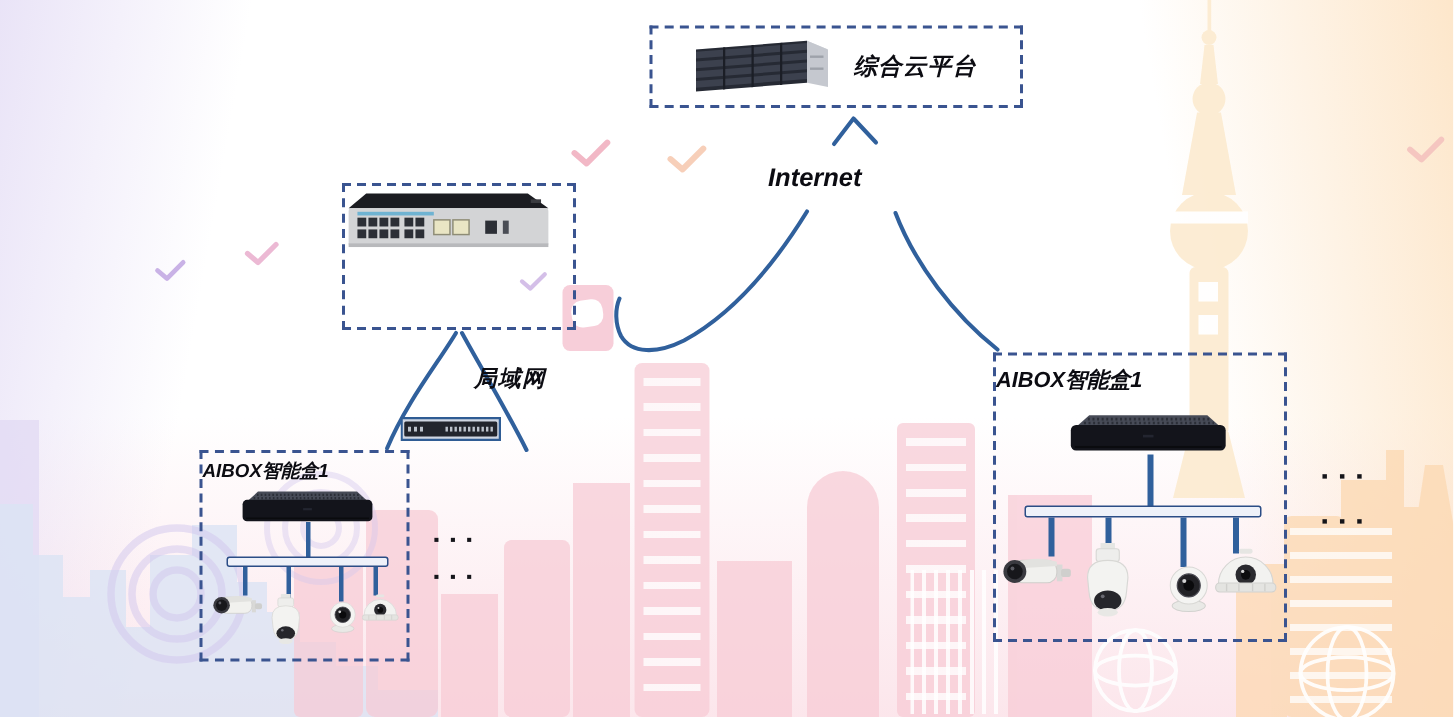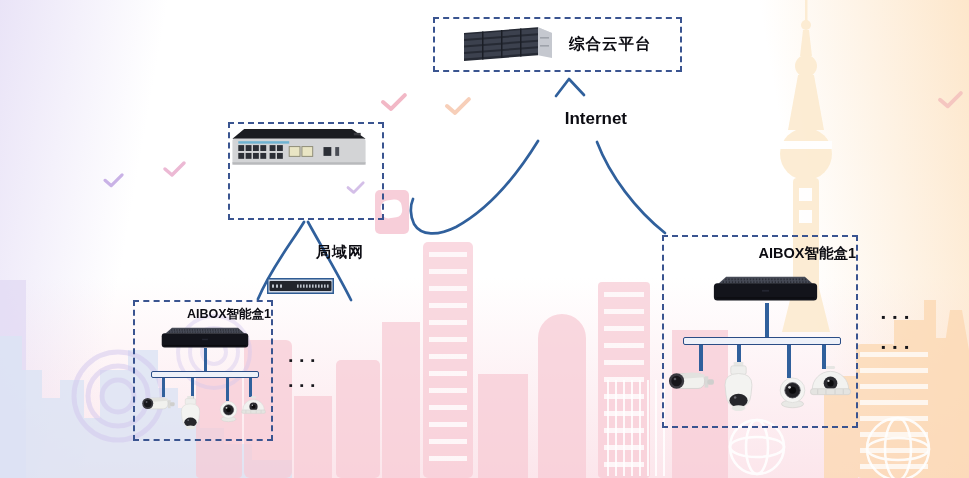--- a/index.html
+++ b/index.html
@@ -1,19 +1,20 @@
 <!DOCTYPE html>
 <html style="--line: #30609c; --box-border: #3a5490; --bus-border: #2b4d86; --bus-fill: #eef1f9; --text: #0c0c12;"><head>
 <meta charset="utf-8">
 <style>
   html,body{margin:0;padding:0;background:#fff;}
   .stage{
     position:relative;width:969px;height:478px;overflow:hidden;background:#fff;
     font-family:"Liberation Sans","DejaVu Sans",sans-serif;
     color:var(--text,#0c0c12);
+    font-style:italic;
   }
   
   .bg-grad{
     position:absolute;inset:0;z-index:0;
     background:
       linear-gradient(100deg, rgba(222,213,243,.65) 0%, rgba(255,255,255,0) 16%),
       linear-gradient(260deg, rgba(252,219,178,.68) 0%, rgba(255,255,255,0) 20%),
       linear-gradient(to top, rgba(249,209,219,.55) 0%, rgba(255,255,255,0) 42%);
   }
   .bg-svg{position:absolute;inset:0;z-index:1;}
@@ -21,32 +22,32 @@
   .wires{position:absolute;inset:0;z-index:2;pointer-events:none;}
   .wire{stroke:var(--line,#30609c);stroke-width:2.7;fill:none;stroke-linecap:round;stroke-linejoin:round;}
   
   .dashed{
     position:absolute;z-index:3;box-sizing:border-box;
     border:2px dashed var(--box-border,#3a5490);background:transparent;
   }
   .node-title{font-weight:bold;color:var(--text,#0c0c12);white-space:nowrap;}
   .cloud-box{display:flex;align-items:center;}
   .router-box{text-align:center;}
-  .aibox-title{display:block;text-align:right;}
+  .aibox-title{display:block;text-align:left;}
   .bus{
     position:absolute;box-sizing:border-box;border-radius:2px;
     background:var(--bus-fill,#eef1f9);border:1.5px solid var(--bus-border,#2b4d86);
   }
   .vl{position:absolute;background:var(--line,#2e5d99);width:3px;}
   .dev,.cam{position:absolute;display:block;}
   .ellipsis{
     position:absolute;z-index:3;font-weight:bold;color:#15151a;
     letter-spacing:2px;white-space:nowrap;
   }
-  .lbl-internet{position:absolute;z-index:3;font-weight:600;font-size:17px;text-align:right;}
+  .lbl-internet{position:absolute;z-index:3;font-weight:600;font-size:17px;text-align:left;}
   .lbl-lan{position:absolute;z-index:4;font-weight:bold;font-size:15px;text-align:center;}
   .switch-wrap{position:absolute;z-index:4;}
   .symbol-store{position:absolute;width:0;height:0;overflow:hidden;}
 </style>
 </head>
 <body>
 
 <div class="stage">
 
   <div class="bg-grad"></div>

